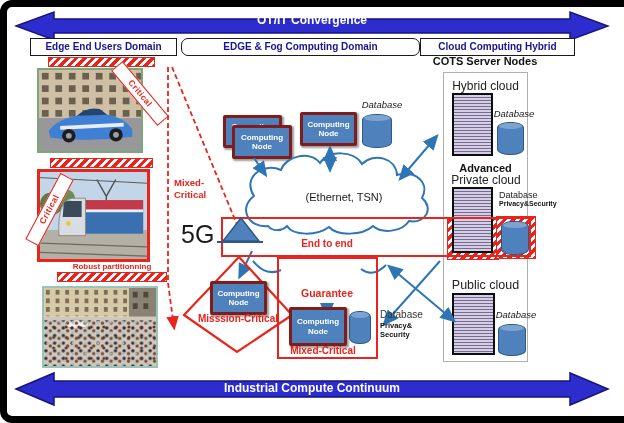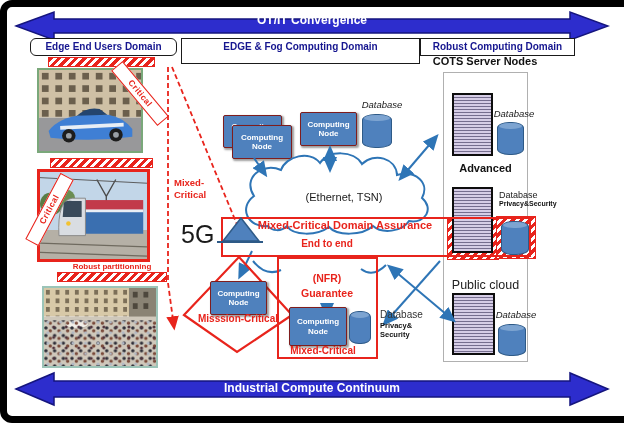--- a/index.html
+++ b/index.html
@@ -7,21 +7,21 @@
   #frame{position:absolute;inset:0;border:7px solid #000;border-radius:12px;pointer-events:none;z-index:60;}
   .abs{position:absolute;}
   .hdrbox{position:absolute;background:#fff;border:1.5px solid #1a1a1a;box-sizing:border-box;
           color:#15158f;font-weight:bold;font-size:10px;text-align:center;line-height:15px;}
   .hatch{position:absolute;background:repeating-linear-gradient(135deg,#e8241c 0 3px,#ffffff 3px 6px);
          border:1px solid #e8241c;box-sizing:border-box;}
   .banner{position:absolute;background:#fff;border:1.6px solid #e8241c;color:#e8241c;font-weight:bold;
           font-size:8.5px;text-align:center;line-height:12px;letter-spacing:.4px;box-sizing:border-box;}
   .photo{position:absolute;box-sizing:border-box;}
   .photo svg{display:block;width:100%;height:100%;}
-  .node{position:absolute;background:#4f81bd;border:1px solid #7f1d1d;border-radius:2px;
+  .node{position:absolute;background:#4f81bd;border:3px solid #7f1d1d;border-radius:2px;
         box-shadow:1.5px 1.5px 2px rgba(40,40,40,.45);color:#fff;font-weight:bold;font-size:8px;
         line-height:9.5px;text-align:center;display:flex;align-items:center;justify-content:center;box-sizing:border-box;}
   .cyl{position:absolute;background:#4f81bd;border:1.5px solid #2e5a87;border-radius:45%/18%;box-sizing:border-box;}
   .cyl::before{content:"";position:absolute;left:5%;right:5%;top:0;height:20%;background:#7da4d1;border-radius:50%;}
   .server{position:absolute;background:repeating-linear-gradient(180deg,#d6cde6 0 2px,#756d8e 2px 3px);
           border:2.5px solid #0d0d0d;box-sizing:border-box;}
   .ital{font-style:italic;color:#1a1a1a;}
   .redtxt{color:#e8241c;font-weight:bold;}
   .redbox{position:absolute;border:2.2px solid #e8241c;box-sizing:border-box;background:transparent;}
   .lbl{position:absolute;white-space:nowrap;}
@@ -29,23 +29,23 @@
 </head>
 <body>
 
 <div id="canvas">
 
   <svg class="abs" style="left:14px;top:10px;" width="596" height="32">
     <polygon points="2,16 40,2 40,9 556,9 556,2 594,16 556,30 556,23 40,23 40,30" fill="#2d2dcd" stroke="#15157e" stroke-width="1.5"></polygon>
   </svg>
   <div class="lbl" style="left:14px;top:13px;width:596px;text-align:center;color:#fff;font-weight:bold;font-size:12px;">OT/IT Convergence</div>
 
-  <div class="hdrbox" style="left:30px;top:38px;width:147px;height:18px;border-radius:6px;">Edge End Users Domain</div>
-  <div class="hdrbox" style="left:181px;top:38px;width:239px;height:26px;">EDGE &amp; Fog Computing Domain</div>
-  <div class="hdrbox" style="left:420px;top:38px;width:155px;height:18px;">Robust Computing Domain</div>
+  <div class="hdrbox" style="left:30px;top:38px;width:147px;height:18px;">Edge End Users Domain</div>
+  <div class="hdrbox" style="left:181px;top:38px;width:239px;height:18px;border-radius:7px;">EDGE &amp; Fog Computing Domain</div>
+  <div class="hdrbox" style="left:420px;top:38px;width:155px;height:18px;">Cloud Computing Hybrid</div>
 
   <div class="hatch" style="left:48px;top:57px;width:107px;height:10px;"></div>
 
   <div class="photo" style="left:37px;top:68px;width:106px;height:85px;border:2px solid #7aa87a;">
     <svg viewBox="0 0 106 85" preserveAspectRatio="none">
       <defs>
         <pattern id="win" width="14" height="13" patternUnits="userSpaceOnUse">
           <rect width="14" height="13" fill="#cfc0a5"></rect>
             <rect x="3" y="3" width="7" height="7" fill="#6b5f4d"></rect>
         </pattern>
@@ -120,25 +120,27 @@
 
   <div class="node" style="left:223px;top:115px;width:59px;height:33px;">Computing Node</div>
   <div class="node" style="left:232px;top:125px;width:60px;height:34px;">Computing Node</div>
   <div class="node" style="left:300px;top:112px;width:57px;height:34px;">Computing Node</div>
   <div class="lbl ital" style="left:358px;top:99px;width:48px;text-align:center;font-size:9.5px;">Database</div>
   <div class="cyl" style="left:362px;top:114px;width:30px;height:34px;"></div>
 
   <div class="lbl" style="left:425px;top:55px;width:120px;text-align:center;font-size:11px;font-weight:700;color:#111;">COTS Server Nodes</div>
   <div class="abs" style="left:443px;top:72px;width:85px;height:290px;border:1px solid #b0b0b0;box-sizing:border-box;"></div>
 
+  <div class="lbl" style="left:443px;top:79px;width:85px;text-align:center;font-size:12px;color:#222;">Hybrid cloud</div>
   <div class="server" style="left:452px;top:93px;width:41px;height:63px;"></div>
   <div class="lbl ital" style="left:490px;top:108px;width:48px;text-align:center;font-size:9.5px;">Database</div>
   <div class="cyl" style="left:497px;top:122px;width:27px;height:33px;"></div>
 
   <div class="lbl" style="left:443px;top:162px;width:85px;text-align:center;font-size:11px;font-weight:bold;color:#111;">Advanced</div>
+  <div class="lbl" style="left:440px;top:173px;width:92px;text-align:center;font-size:12px;color:#222;">Private cloud</div>
   <div class="hatch" style="left:447px;top:219px;width:52px;height:41px;"></div>
   <div class="server" style="left:452px;top:187px;width:41px;height:66px;"></div>
   <div class="lbl" style="left:499px;top:190px;width:60px;font-size:9px;color:#222;">Database</div>
   <div class="lbl" style="left:499px;top:200px;width:62px;font-size:7px;font-weight:bold;color:#111;">Privacy&amp;Security</div>
   <div class="hatch" style="left:496px;top:216px;width:40px;height:43px;"></div>
   <div class="cyl" style="left:501px;top:221px;width:28px;height:34px;"></div>
 
   <div class="lbl" style="left:443px;top:278px;width:85px;text-align:center;font-size:12.5px;color:#222;">Public cloud</div>
   <div class="server" style="left:452px;top:293px;width:43px;height:62px;"></div>
   <div class="lbl ital" style="left:492px;top:309px;width:48px;text-align:center;font-size:9.5px;">Database</div>
@@ -173,23 +175,21 @@
       <path d="M172,67 L238,227"></path>
       <path d="M168,283 L174,327" marker-end="url(#mr)"></path>
     </g>
     <polygon points="184,315 239,257 292,315 237,352" fill="none" stroke="#e8241c" stroke-width="2.2"></polygon>
   </svg>
 
   <div class="lbl" style="left:284px;top:191px;width:120px;text-align:center;font-size:11px;color:#1a1a1a;">(Ethernet, TSN)</div>
 
   <div class="redbox" style="left:221px;top:217px;width:310px;height:40px;"></div>
   <div class="redbox" style="left:277px;top:257px;width:101px;height:102px;"></div>
-  <div class="lbl redtxt" style="left:250px;top:219px;width:190px;text-align:center;font-size:11px;">Mixed-Critical Domain Assurance</div>
   <div class="lbl redtxt" style="left:277px;top:238px;width:100px;text-align:center;font-size:10px;">End to end</div>
-  <div class="lbl redtxt" style="left:279px;top:272px;width:96px;text-align:center;font-size:10.5px;">(NFR)</div>
   <div class="lbl redtxt" style="left:279px;top:287px;width:96px;text-align:center;font-size:10.5px;">Guarantee</div>
 
   <svg class="abs" style="left:213px;top:211px;" width="54" height="36">
     <line x1="4" y1="31" x2="50" y2="31" stroke="#2e5a87" stroke-width="2"></line>
     <polygon points="28,7 10,30 46,30" fill="#4f81bd" stroke="#2e5a87" stroke-width="1.5"></polygon>
   </svg>
   <div class="lbl" style="left:181px;top:220px;font-size:25px;color:#1a1a1a;text-align:center;">5G</div>
   <div class="lbl redtxt" style="left:174px;top:177px;width:46px;font-size:9.5px;line-height:12px;white-space:normal;"><span>Mixed-</span><br>
        <span>Critical</span></div>
 

